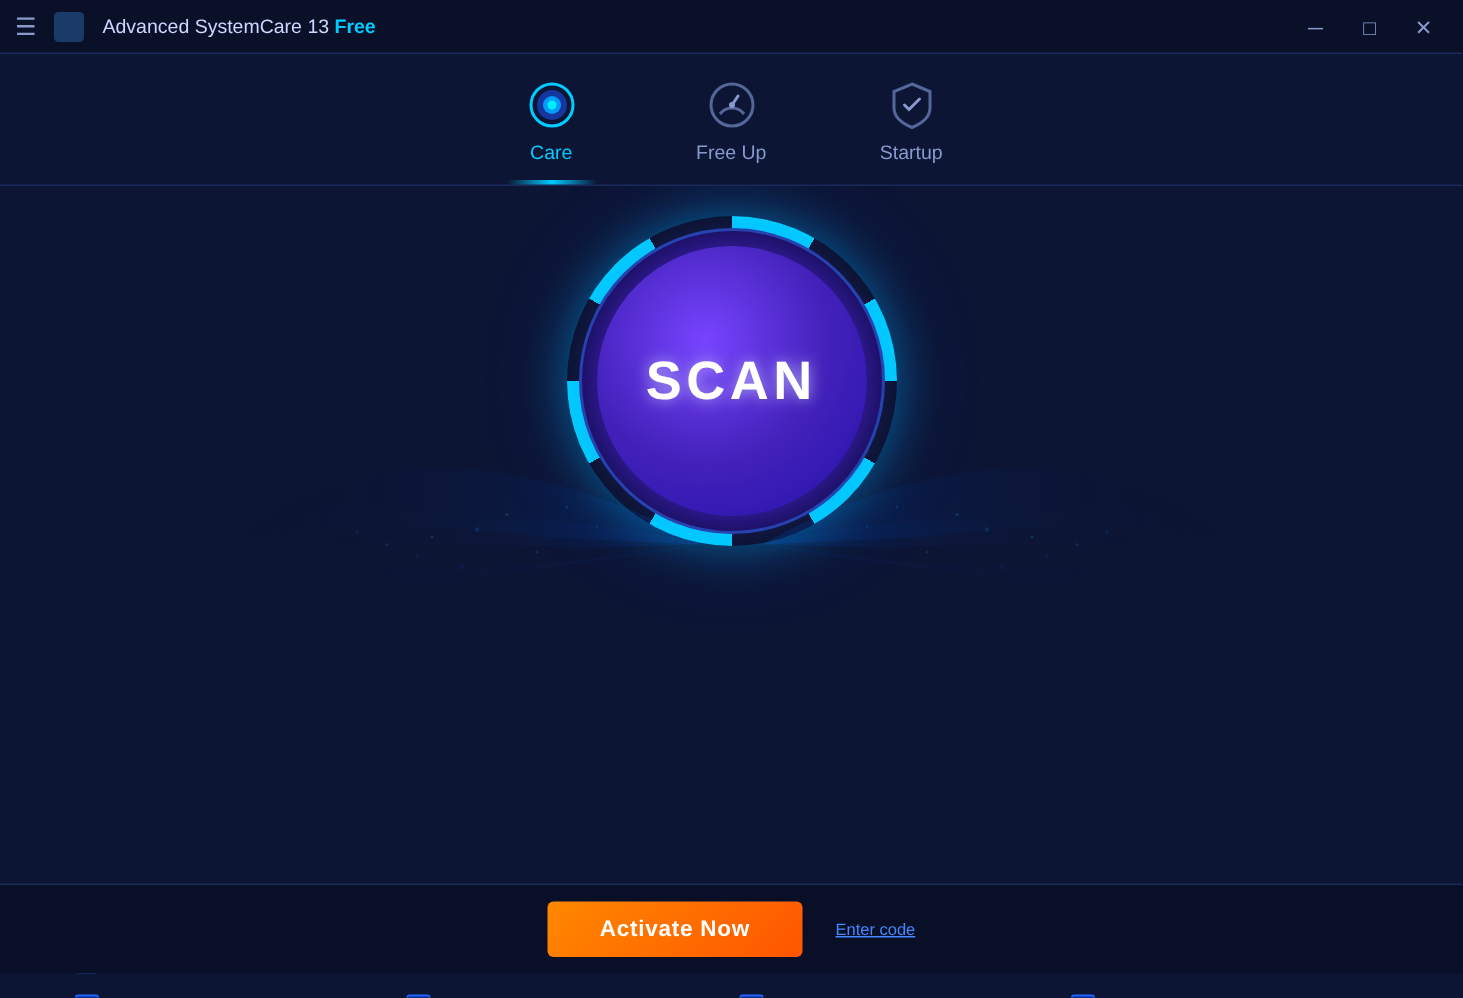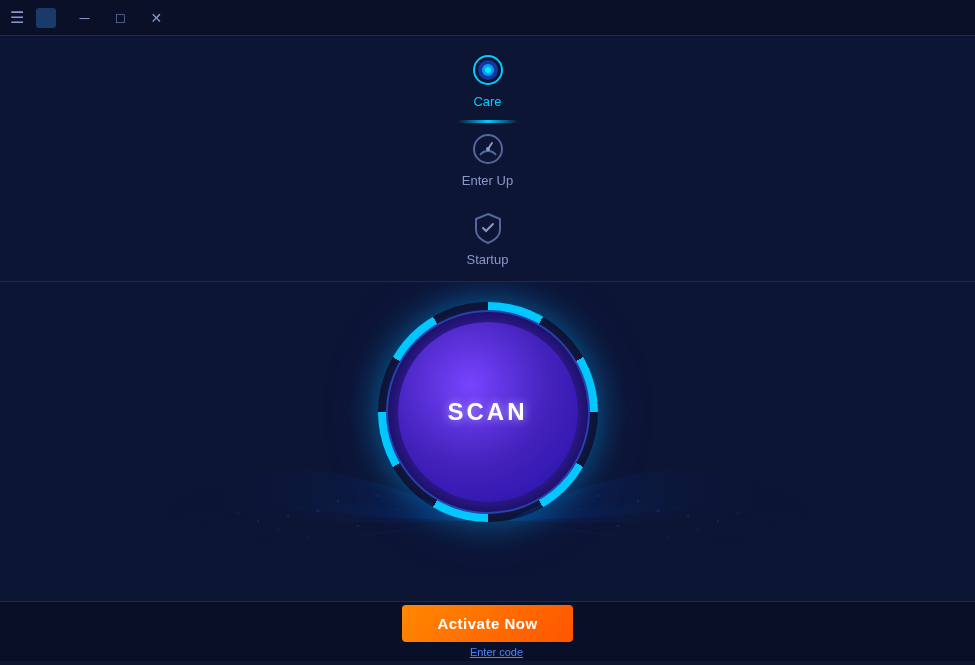--- a/index.html
+++ b/index.html
@@ -64,21 +64,20 @@
 
     
     .nav-bar {
       display: flex;
       align-items: center;
       justify-content: center;
       background: #0d1535;
       padding: 8px 0 0 0;
       border-bottom: 1px solid #1a2a5a;
       position: relative;
-      flex-direction: column;
     }
     .nav-item {
       display: flex;
       flex-direction: column;
       align-items: center;
       padding: 8px 30px 14px;
       cursor: pointer;
       color: #8899cc;
       font-size: 13px;
       position: relative;
@@ -160,21 +159,21 @@
       background: radial-gradient(circle at 40% 35%, #7744ff, #4422bb 50%, #2211aa);
       display: flex;
       align-items: center;
       justify-content: center;
       position: relative;
       z-index: 2;
       cursor: pointer;
       box-shadow: 0 0 20px rgba(100,50,255,0.5);
     }
     .scan-text {
-      font-size: 24px;
+      font-size: 36px;
       font-weight: bold;
       color: #fff;
       letter-spacing: 3px;
       text-shadow: 0 0 10px rgba(200,200,255,0.8);
     }
 
     
     .checkboxes-section {
       padding: 12px 50px;
       background: #0d1535;
@@ -216,31 +215,31 @@
     .check-box.checked::after {
       content: '✓';
       color: #00ccff;
       font-size: 11px;
       font-weight: bold;
     }
 
     
     .footer {
       position: absolute;
-      bottom: 4px;
+      bottom: 16px;
       left: 0;
       right: 0;
       height: 60px;
       background: #0a0f28;
       border-top: 1px solid #1a2a5a;
       display: flex;
       align-items: center;
       justify-content: flex-end;
       padding: 0 20px;
-      flex-direction: column;
+      flex-direction: row;
       justify-content: center;
       gap: 4px;
     }
     .activate-btn {
       background: linear-gradient(135deg, #ff8800, #ff5500);
       color: #fff;
       font-size: 15px;
       font-weight: bold;
       padding: 10px 35px;
       border: none;
@@ -259,20 +258,23 @@
 
     
     svg { display: block; }
   </style>
 </head>
 <body>
 
 <div class="title-bar">
   <span class="title-bar-menu">☰</span>
   <div class="tb-icon"></div>
+  <span class="title-bar-title">
+    <span>Advanced SystemCare</span>&nbsp;<span>13</span>&nbsp;<span class="free">Free</span>
+  </span>
   <div class="title-bar-controls">
     <button class="title-bar-btn">─</button>
     <button class="title-bar-btn">□</button>
     <button class="title-bar-btn close">✕</button>
   </div>
 </div>
 
 <div class="nav-bar">
 
   <div class="nav-item active">
@@ -289,21 +291,21 @@
 
   <div class="nav-item">
     <div class="nav-icon">
       <svg width="36" height="36" viewBox="0 0 36 36">
         <circle cx="18" cy="18" r="14" fill="none" stroke="#556699" stroke-width="2"></circle>
         <path d="M10 24 A10 10 0 0 1 26 24" fill="none" stroke="#556699" stroke-width="2"></path>
         <line x1="18" y1="18" x2="22" y2="12" stroke="#8899cc" stroke-width="2" stroke-linecap="round"></line>
         <circle cx="18" cy="18" r="2" fill="#8899cc"></circle>
       </svg>
     </div>
-    <span>Enter Up</span>
+    <span>Free Up</span>
   </div>
 
   <div class="nav-item">
     <div class="nav-icon">
       <svg width="36" height="36" viewBox="0 0 36 36">
         <path d="M18 4 L30 9 L30 20 Q30 28 18 33 Q6 28 6 20 L6 9 Z" fill="none" stroke="#556699" stroke-width="2"></path>
         <path d="M13 18 L16 21 L23 14" fill="none" stroke="#8899cc" stroke-width="2" stroke-linecap="round"></path>
       </svg>
     </div>
     <span>Startup</span>

